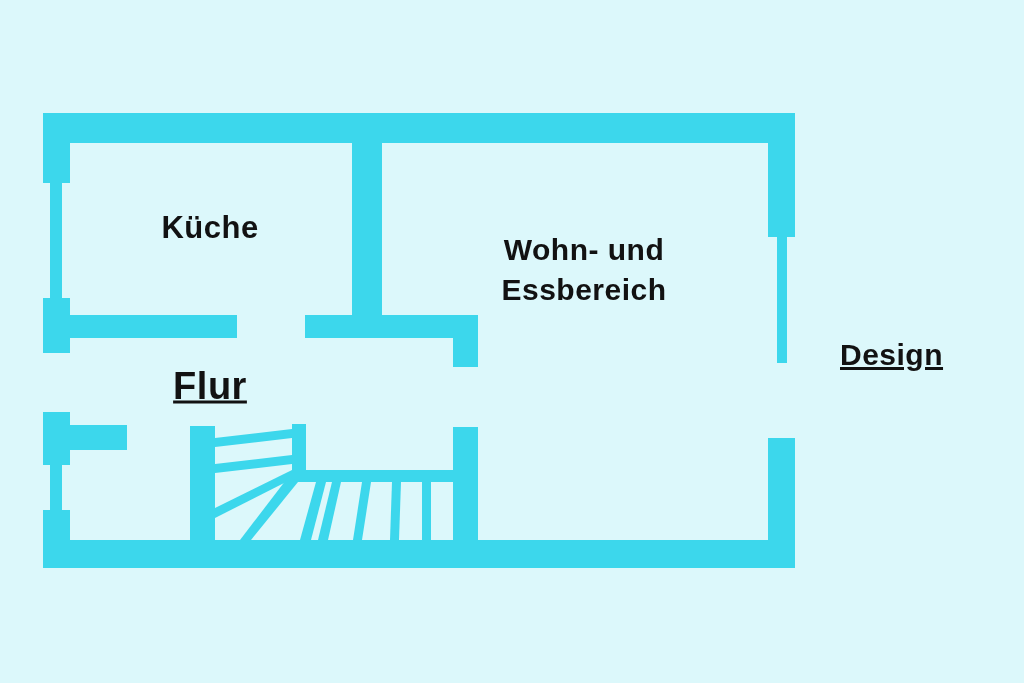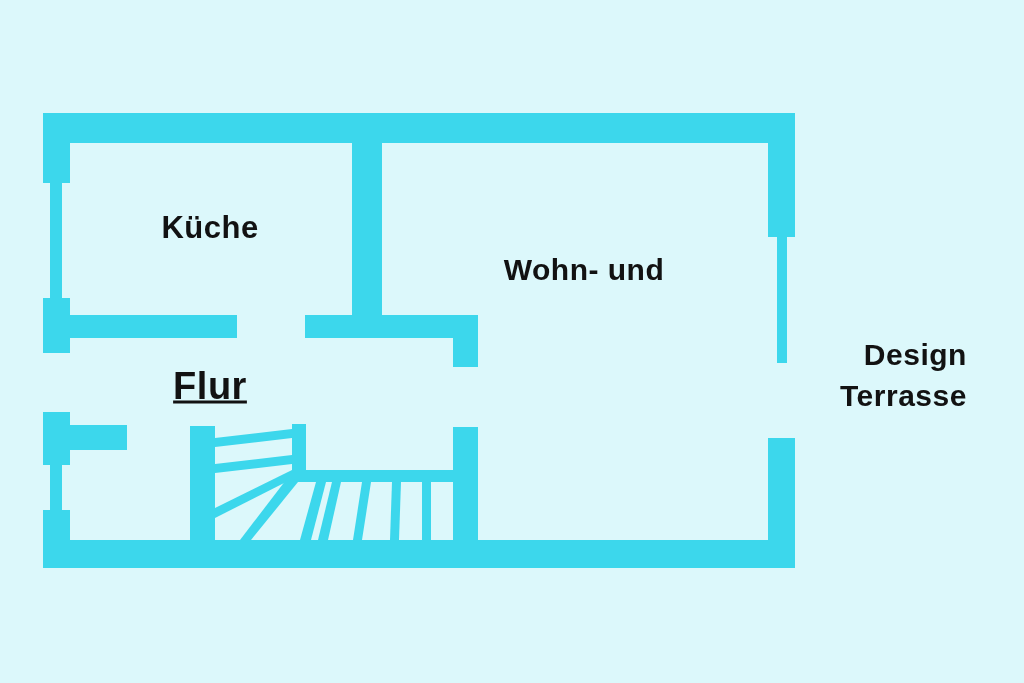--- a/index.html
+++ b/index.html
@@ -34,21 +34,21 @@
     white-space: nowrap;
   }
   .label.centered {
     transform: translate(-50%, -50%);
     text-align: center;
   }
   .label-kitchen   { left: 210px; top: 228px; font-size: 31px; }
   .label-living    { left: 584px; top: 243px; font-size: 30px; line-height: 40px; margin-top: 27px; }
   .label-hallway   { left: 210px; top: 386px; font-size: 38px; text-decoration: underline; }
   .label-wc        { left: 127px; top: 495px; font-size: 25px; line-height: 28px; }
-  .label-outdoor   { left: 840px; top: 334px; font-size: 30px; line-height: 41px; text-align: right; }
+  .label-outdoor   { left: 840px; top: 334px; font-size: 30px; line-height: 41px; text-align: center; text-decoration: underline; }
   .label span { display: block; }
 </style>
 </head>
 <body>
 
 <div class="plan">
 
   <svg viewBox="0 0 1024 683" aria-hidden="true">
 
     <rect class="wall" x="43" y="113" width="752" height="30"></rect>
@@ -85,25 +85,25 @@
     <polygon class="wall" points="390,540 399,540 401,482 392,482"></polygon>
     <rect class="wall" x="422" y="482" width="9" height="58"></rect>
   </svg>
 
   <div class="label centered label-kitchen">
     <span>Küche</span>
   </div>
 
   <div class="label centered label-living">
     <span>Wohn- und</span>
+    <span>Essbereich</span>
   </div>
 
   <div class="label centered label-hallway">
     <span>Flur</span>
   </div>
 
 
   <div class="label label-outdoor">
     <span>Design</span>
-    <span>Terrasse</span>
   </div>
 
 </div>
 
 </body></html>

